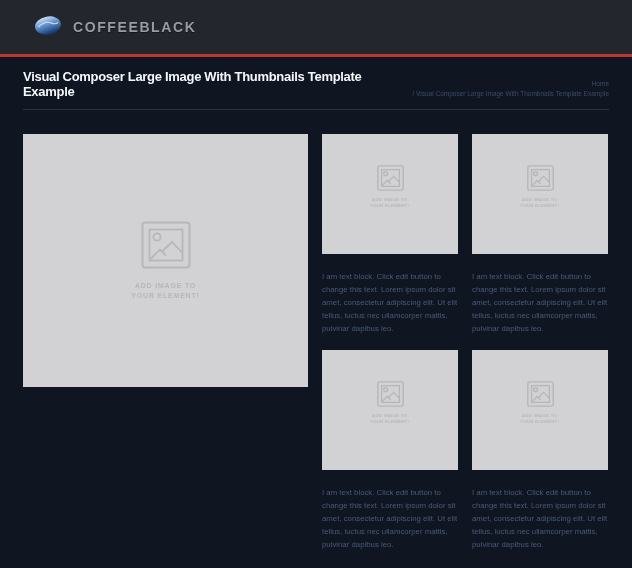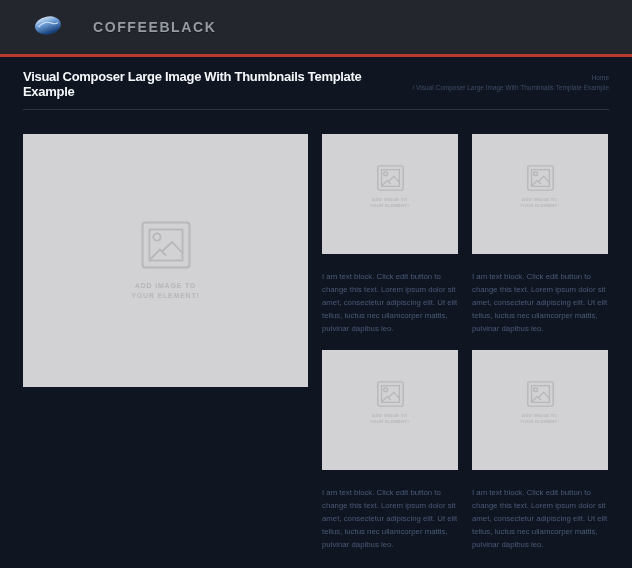--- a/index.html
+++ b/index.html
@@ -20,21 +20,20 @@
     align-items: center;
     padding-left: 33px;
   }
   .logo { display: flex; align-items: center; gap: 10px; cursor: pointer; }
   .brand-name {
     font-size: 14px;
     font-weight: bold;
     letter-spacing: 1.6px;
     color: #979ca3;
     text-shadow: 0 1px 0 #15171b;
-    margin-left: 20px;
   }
   .main-nav {
     margin-left: auto;
     margin-right: 95px;
     display: flex;
     gap: 14px;
     align-items: center;
   }
   .main-nav a {
     color: #ffffff;
@@ -43,21 +42,21 @@
     letter-spacing: 0.3px;
     text-decoration: none;
     white-space: nowrap;
   }
 
   
   .page { padding: 0 23px; }
   .page-head {
     display: flex;
     justify-content: space-between;
-    align-items: flex-start;
+    align-items: flex-end;
     padding-top: 12px;
   }
   .page-title {
     margin: 0;
     max-width: 385px;
     font-size: 13px;
     line-height: 15px;
     letter-spacing: -0.3px;
     font-weight: bold;
     color: #f5f7fa;

